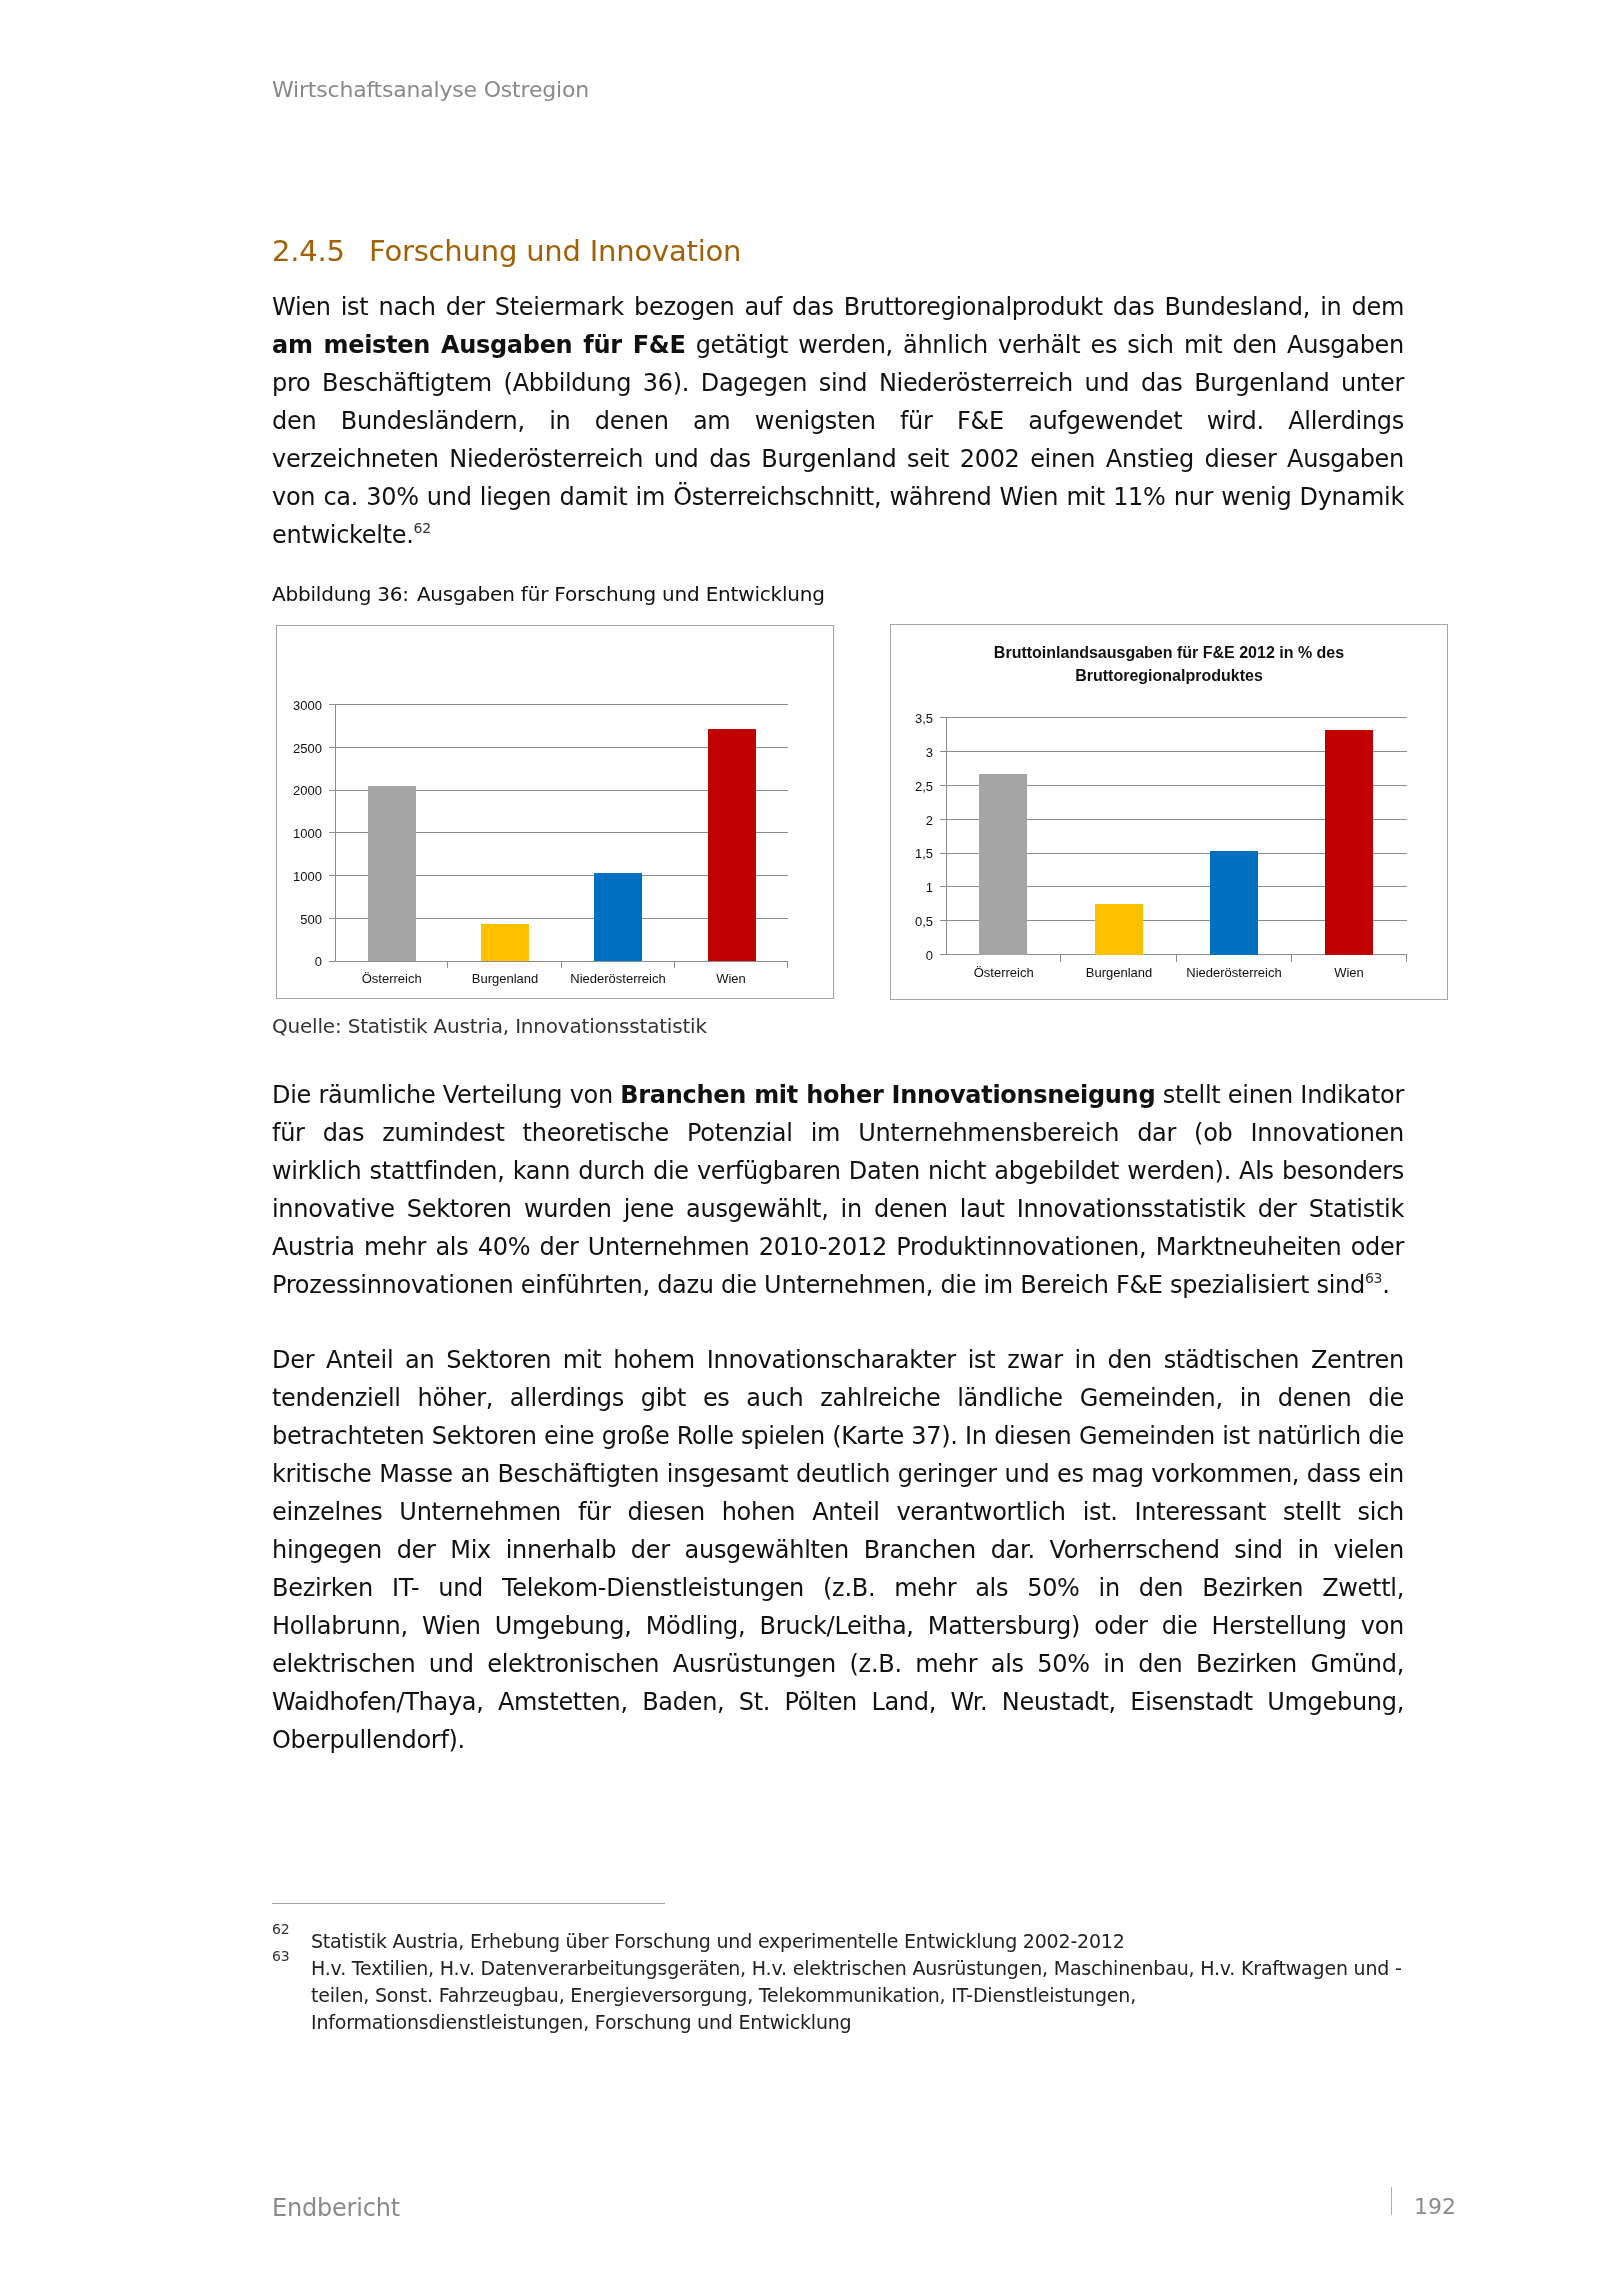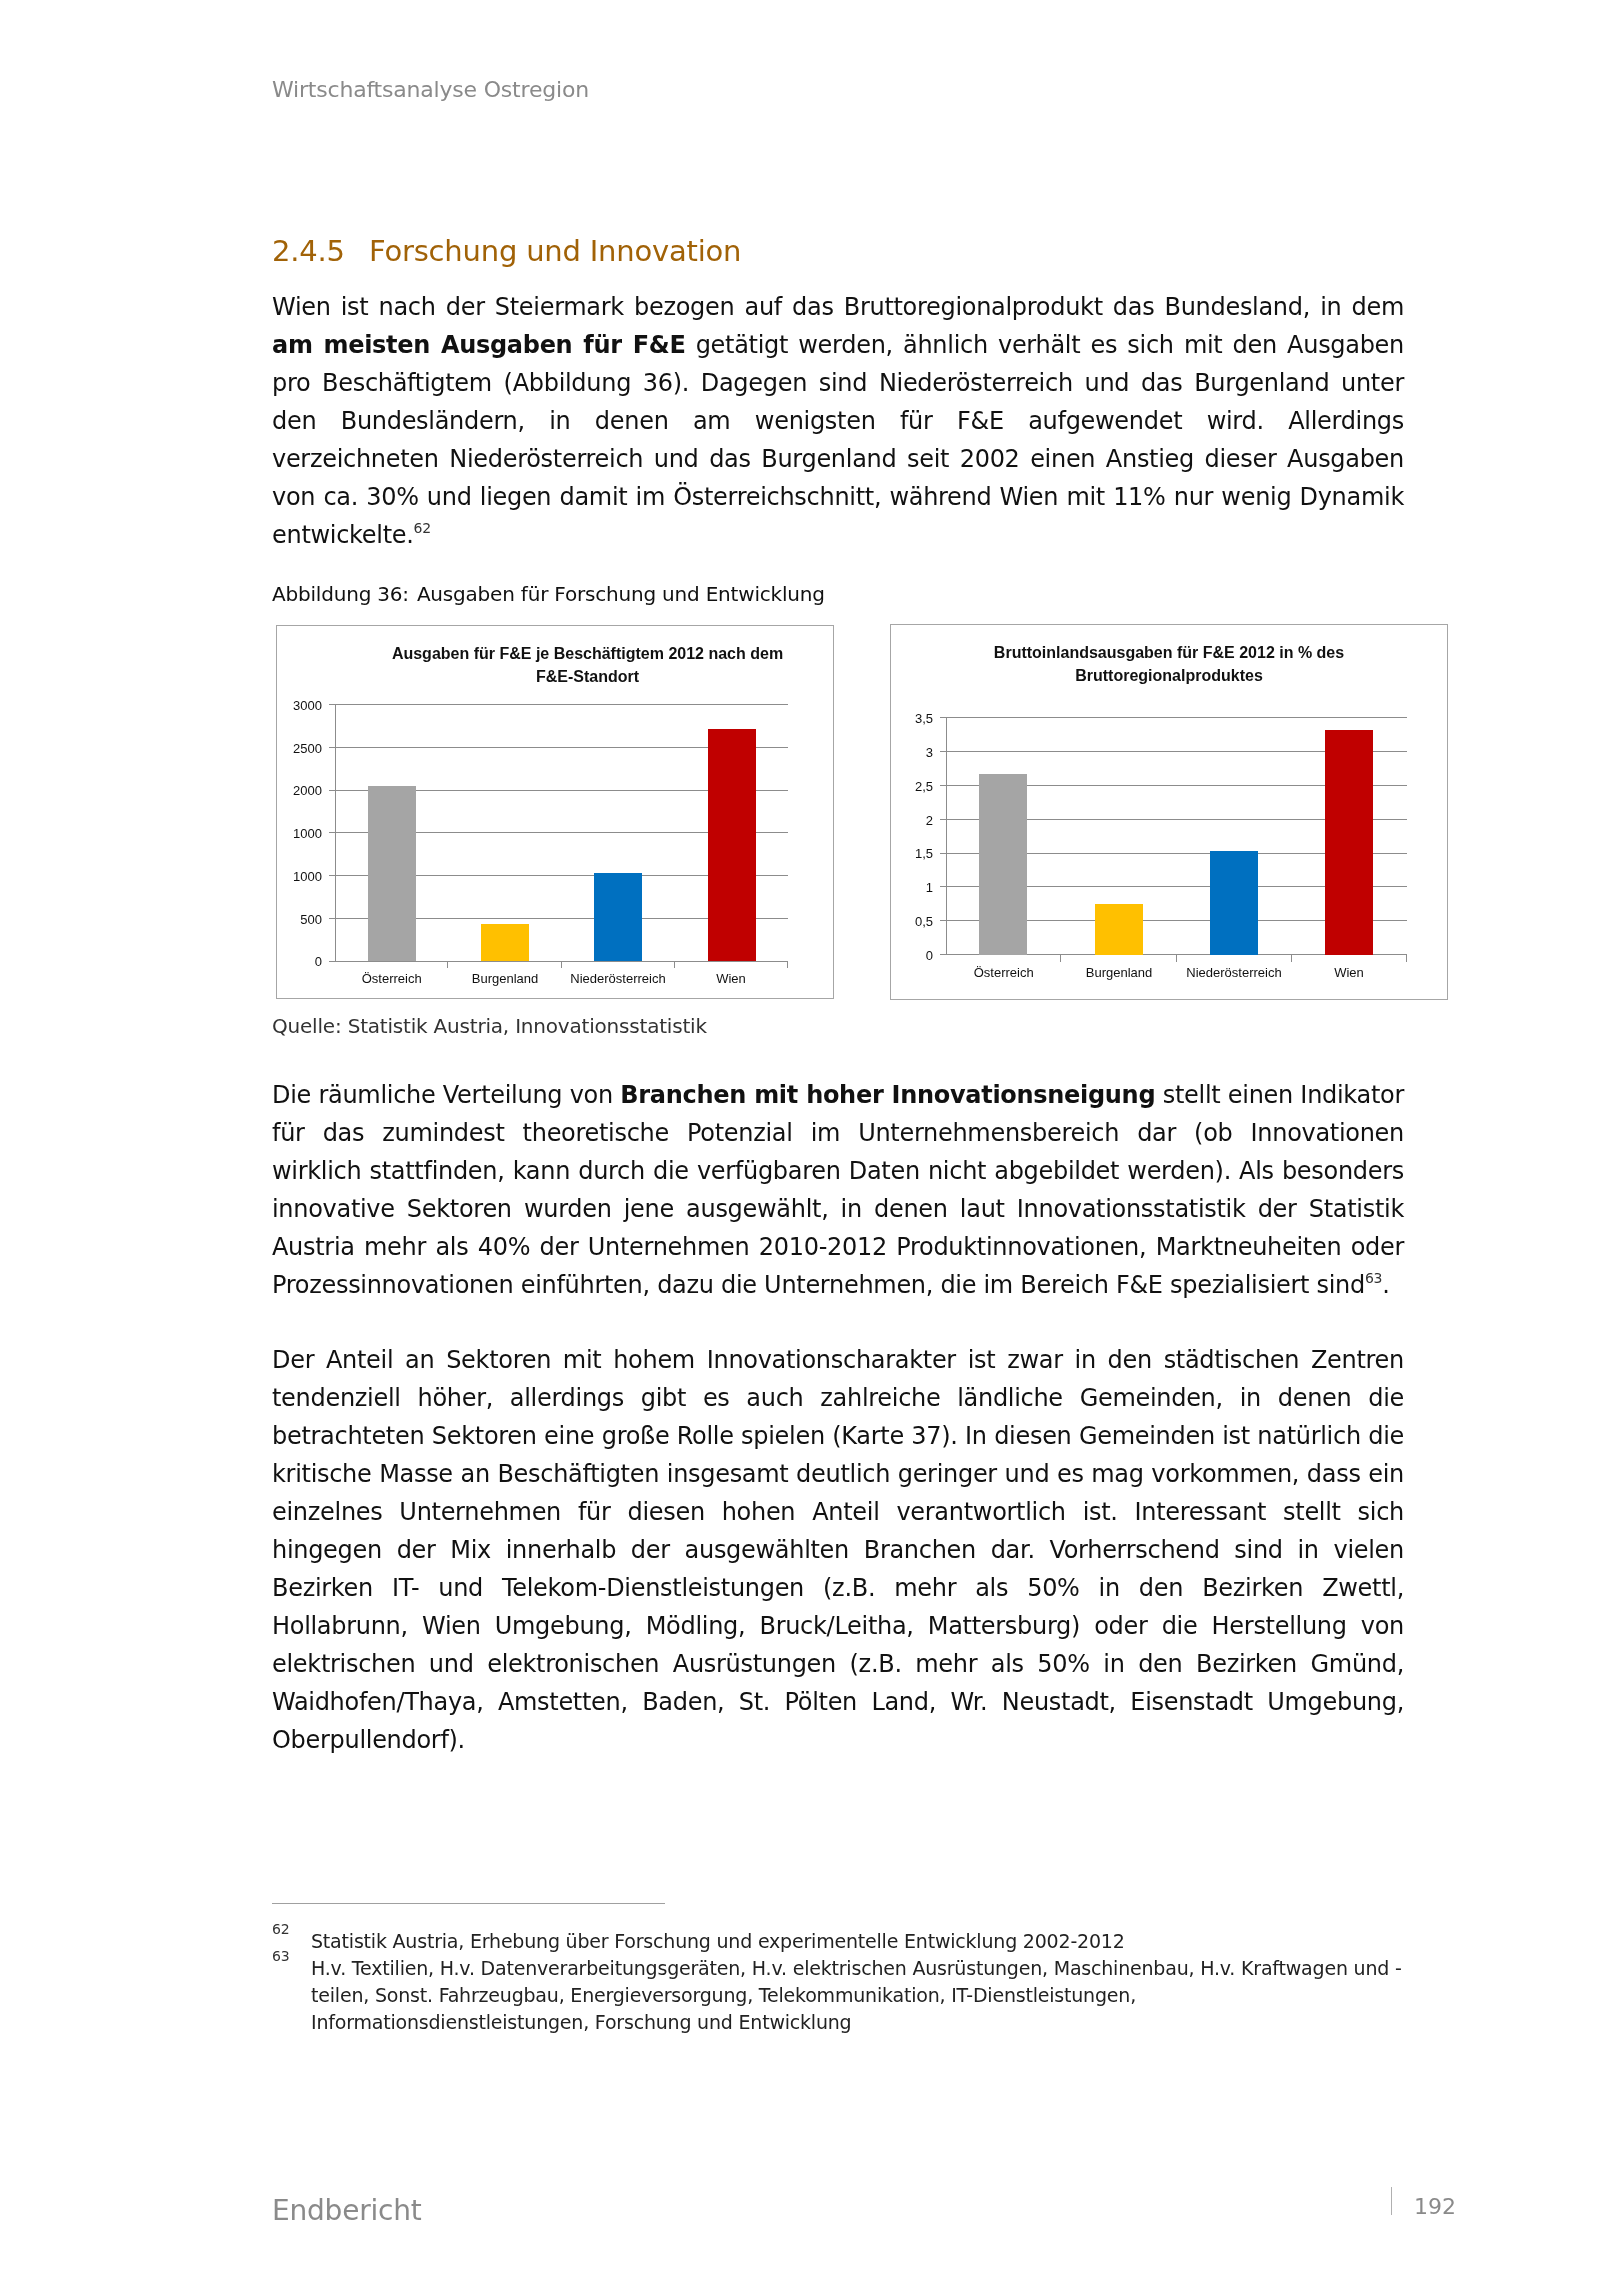--- a/index.html
+++ b/index.html
@@ -64,21 +64,21 @@
   .footnote {
     position: absolute; left: 272px; width: 1132px;
     font-size: 19px; line-height: 27px; color: #222; letter-spacing: -0.2px;
   }
   .footnote .fn-num {
     position: absolute; left: 0; top: -3.2px; font-size: 14px; color: #333;
   }
   .footnote .fn-text { display: block; margin-left: 39px; margin-top: 9px; }
   .page-footer-left {
     position: absolute; left: 272px; top: 2194px;
-    font-size: 28px; color: #8a8a8a; letter-spacing: -0.2px;
+    font-size: 24px; color: #8a8a8a; letter-spacing: -0.2px;
   }
   .page-footer-divider {
     position: absolute; left: 1391px; top: 2187px; height: 28px; border-left: 1.6px solid #b0b0b0;
   }
   .page-number {
     position: absolute; left: 1414px; top: 2194px;
     font-size: 22px; color: #8a8a8a;
   }
 </style>
 </head>
@@ -86,24 +86,20 @@
 
 <div class="running-head">Wirtschaftsanalyse Ostregion</div>
 
 <h2 class="section-heading"><span class="num">2.4.5</span><span>Forschung und Innovation</span></h2>
 
 <p class="para" style="top:288px;"><span>Wien ist nach der Steiermark bezogen auf das Bruttoregionalprodukt das Bundesland, in dem </span><b>am meisten Ausgaben für F&amp;E</b><span> getätigt werden, ähnlich verhält es sich mit den Ausgaben pro Beschäftigtem (Abbildung 36). Dagegen sind Niederösterreich und das Burgenland unter den Bundesländern, in denen am wenigsten für F&amp;E aufgewendet wird. Allerdings verzeichneten Niederösterreich und das Burgenland seit 2002 einen Anstieg dieser Ausgaben von ca. 30% und liegen damit im Österreichschnitt, während Wien mit 11% nur wenig Dynamik entwickelte.</span><sup>62</sup></p>
 
 <div class="fig-caption"><span class="lbl">Abbildung 36:</span><span>Ausgaben für Forschung und Entwicklung</span></div>
 
 <div class="chart-frame" id="chart-0" style="left:276px; top:625px; width:558px; height:374px;">
-  <div class="chart-title" style="top:16px; left:97px; right:32px;">
-    <div>Ausgaben für F&amp;E je Beschäftigtem 2012 nach dem</div>
-    <div>F&amp;E-Standort</div>
-  </div>
   <div class="plot" style="left:58px; top:79px; width:453px; height:256px;">
       <div class="yaxis"></div>
       <div class="gridline" style="top: 256px; left: -6.5px;"></div>
       <div class="ytick" style="top: 256px; left: -62px;">0</div>
       <div class="gridline" style="top: 213px; left: -6.5px;"></div>
       <div class="ytick" style="top: 214px; left: -62px;">500</div>
       <div class="gridline" style="top: 170px; left: -6.5px;"></div>
       <div class="ytick" style="top: 171px; left: -62px;">1000</div>
       <div class="gridline" style="top: 127px; left: -6.5px;"></div>
       <div class="ytick" style="top: 128px; left: -62px;">1000</div>

